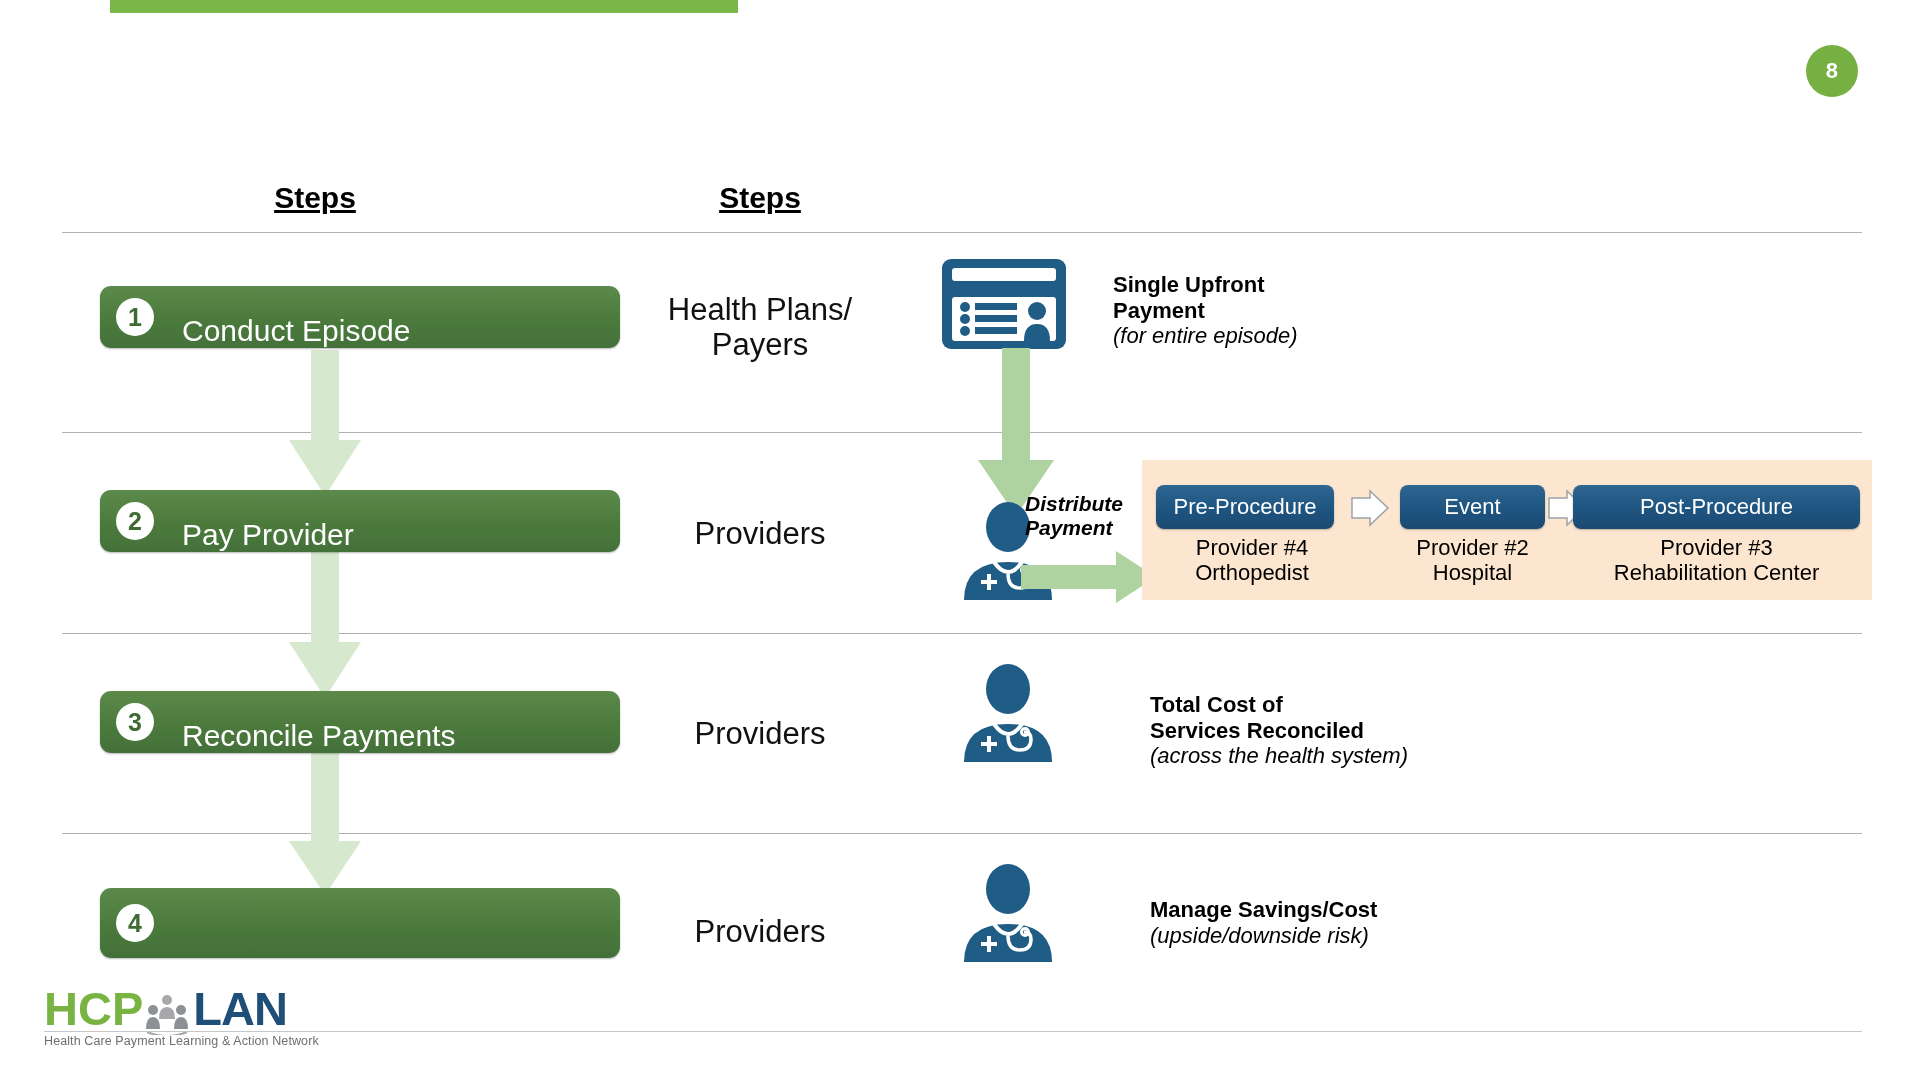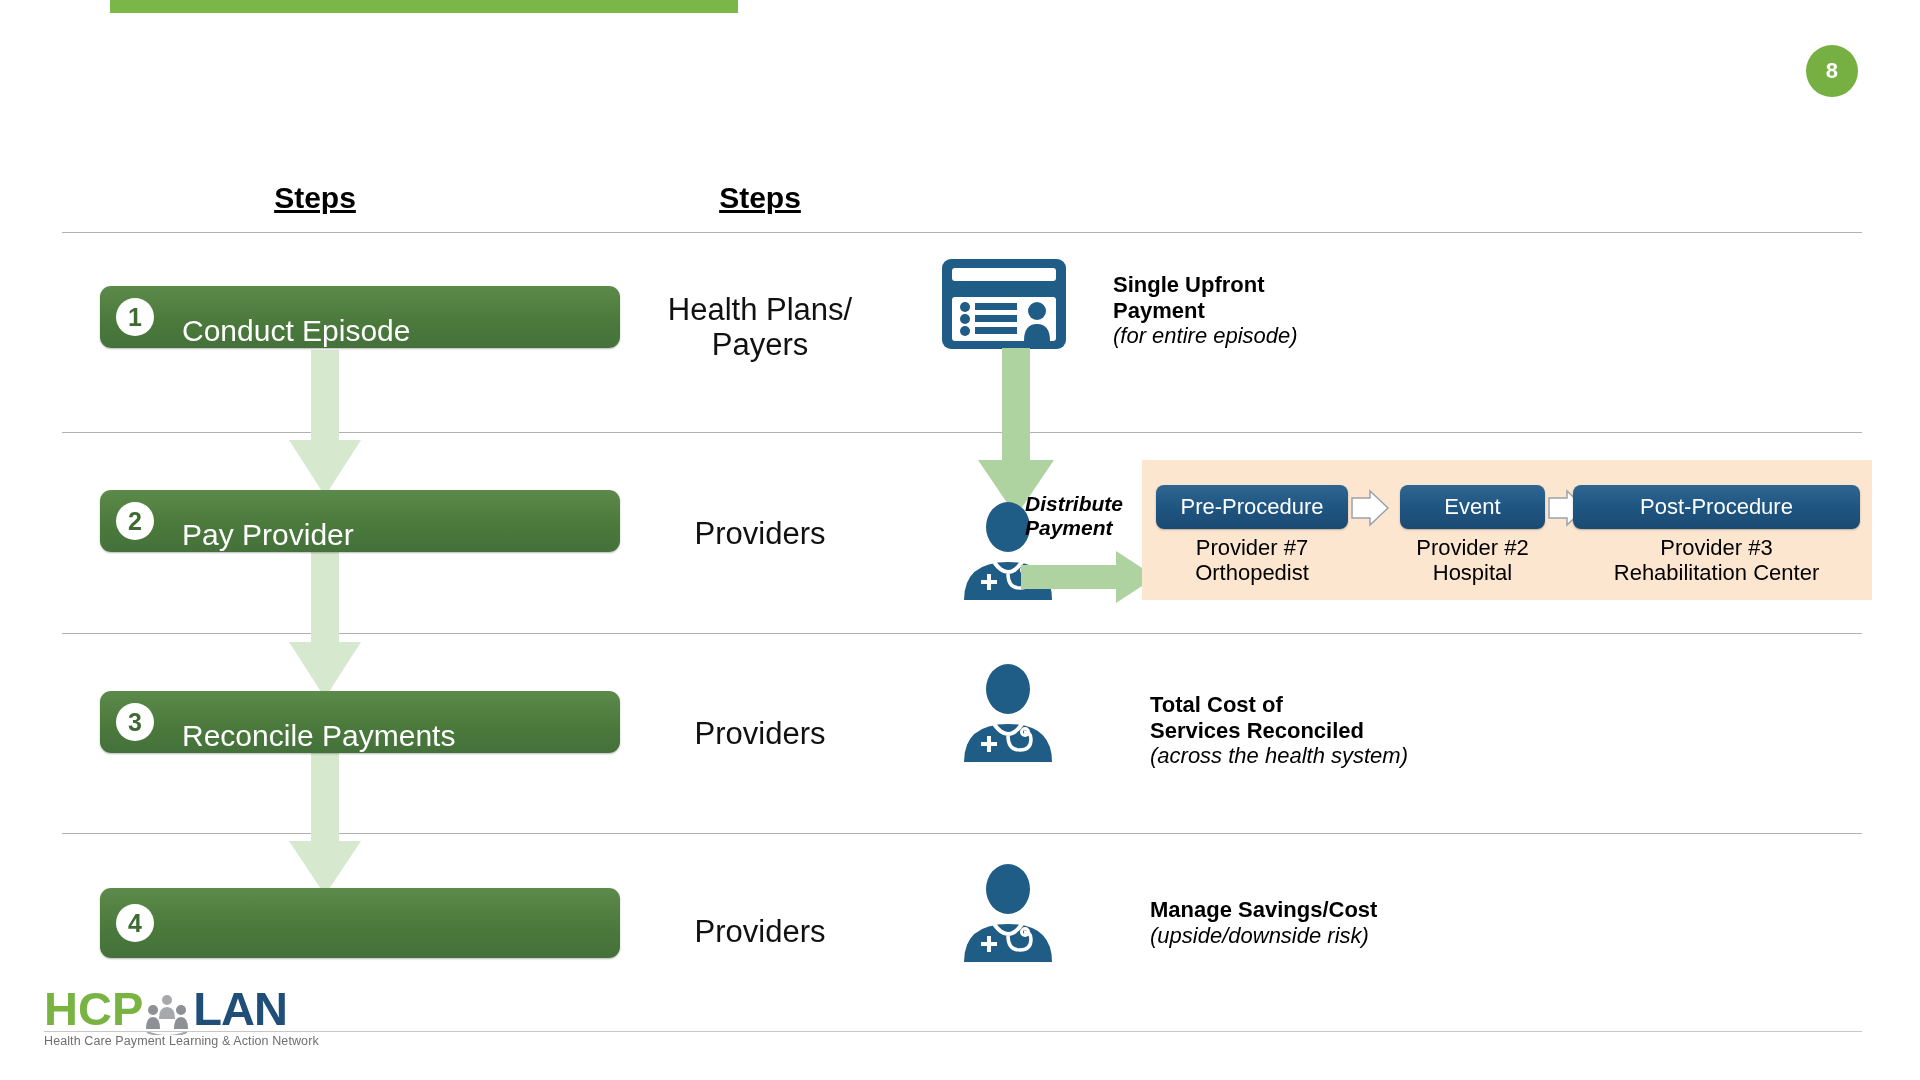--- a/index.html
+++ b/index.html
@@ -219,21 +219,21 @@
     height: 44px;
     border-radius: 8px;
     background: linear-gradient(to bottom, #2e6691 0%, #1e5480 55%, #1b4a72 100%);
     color: #ffffff;
     font-size: 22px;
     display: flex;
     align-items: center;
     justify-content: center;
     box-shadow: 0 1px 2px rgba(0,0,0,0.25);
   }
-  .chip-1 { left: 1156px; width: 192px; }
+  .chip-1 { left: 1156px; width: 178px; }
   .chip-2 { left: 1400px; width: 145px; }
   .chip-3 { left: 1573px; width: 287px; }
 
   .chev {
     position: absolute;
     top: 489px;
     width: 40px;
     height: 38px;
   }
   .chev-1 { left: 1350px; }
@@ -439,21 +439,21 @@
     </svg>
   </div>
   <div class="proc-chip chip-2">Event</div>
   <div class="chev chev-2">
     <svg viewBox="0 0 40 38" width="40" height="38">
       <polygon points="2,9 20,9 20,2 38,19 20,36 20,29 2,29" fill="#ffffff" stroke="#9aa3aa" stroke-width="1.5"></polygon>
     </svg>
   </div>
   <div class="proc-chip chip-3">Post-Procedure</div>
 
-  <div class="proc-sub sub-1">Provider #7
+  <div class="proc-sub sub-1">Provider #4
 Orthopedist</div>
   <div class="proc-sub sub-2">Provider #2
 Hospital</div>
   <div class="proc-sub sub-3">Provider #3
 Rehabilitation Center</div>
 
   <div class="doctor doc-3">
     <svg viewBox="0 0 96 100" width="96" height="100">
       <ellipse cx="48" cy="27" rx="22" ry="25" fill="#1f5c86"></ellipse>
       <path d="M4 100 q0 -38 44 -38 q44 0 44 38 z" fill="#1f5c86"></path>

